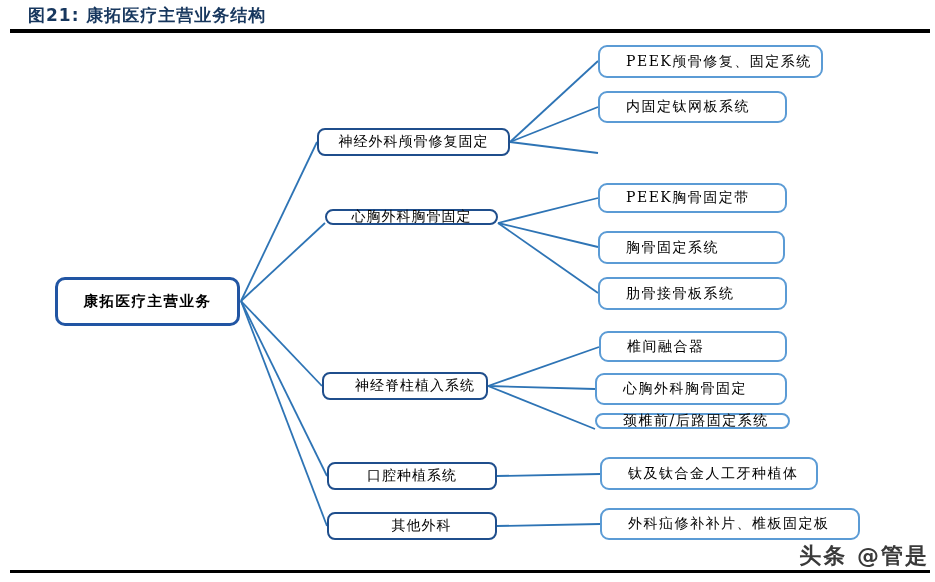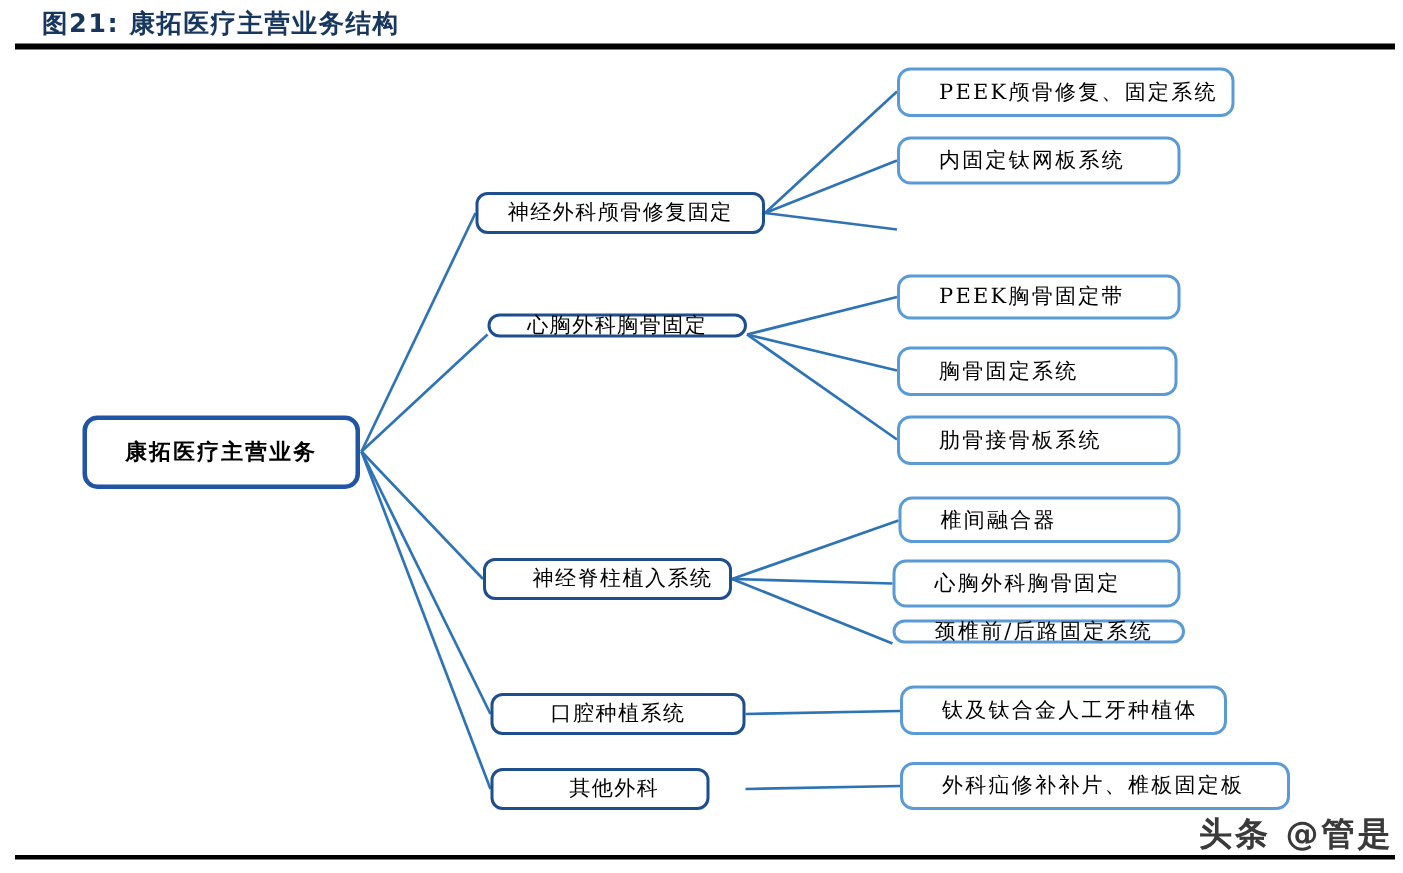--- a/index.html
+++ b/index.html
@@ -33,21 +33,21 @@
   .leaf{
     border:2.3px solid #5b9bd5;border-radius:9px;
     justify-content:flex-start;padding-left:26px;font-size:14px;letter-spacing:1.5px;
   }
   
   #root-node {left:55px; top:277px;width:185px;height:49px;}
   #branch-0  {left:317px;top:128px;width:193px;height:28px;}
   #branch-1  {left:325px;top:209px;width:173px;height:16px;}
   #branch-2  {left:322px;top:372px;width:166px;height:28px;padding-left:20px;}
   #branch-3  {left:327px;top:462px;width:170px;height:28px;}
-  #branch-4  {left:327px;top:512px;width:146px;height:28px;padding-left:19px;}
+  #branch-4  {left:327px;top:512px;width:170px;height:28px;padding-left:19px;}
   #leaf-0-0  {left:598px;top:45px; width:225px;height:33px;}
   #leaf-0-1  {left:598px;top:91px; width:189px;height:32px;}
   #leaf-0-2  {left:598px;top:137px;width:263px;height:31px;}
   #leaf-1-0  {left:598px;top:183px;width:189px;height:30px;}
   #leaf-1-1  {left:598px;top:231px;width:187px;height:33px;}
   #leaf-1-2  {left:598px;top:277px;width:189px;height:33px;}
   #leaf-2-0  {left:599px;top:331px;width:188px;height:31px;}
   #leaf-2-1  {left:595px;top:373px;width:192px;height:32px;}
   #leaf-2-2  {left:595px;top:413px;width:195px;height:16px;}
   #leaf-3-0  {left:600px;top:457px;width:218px;height:33px;}

